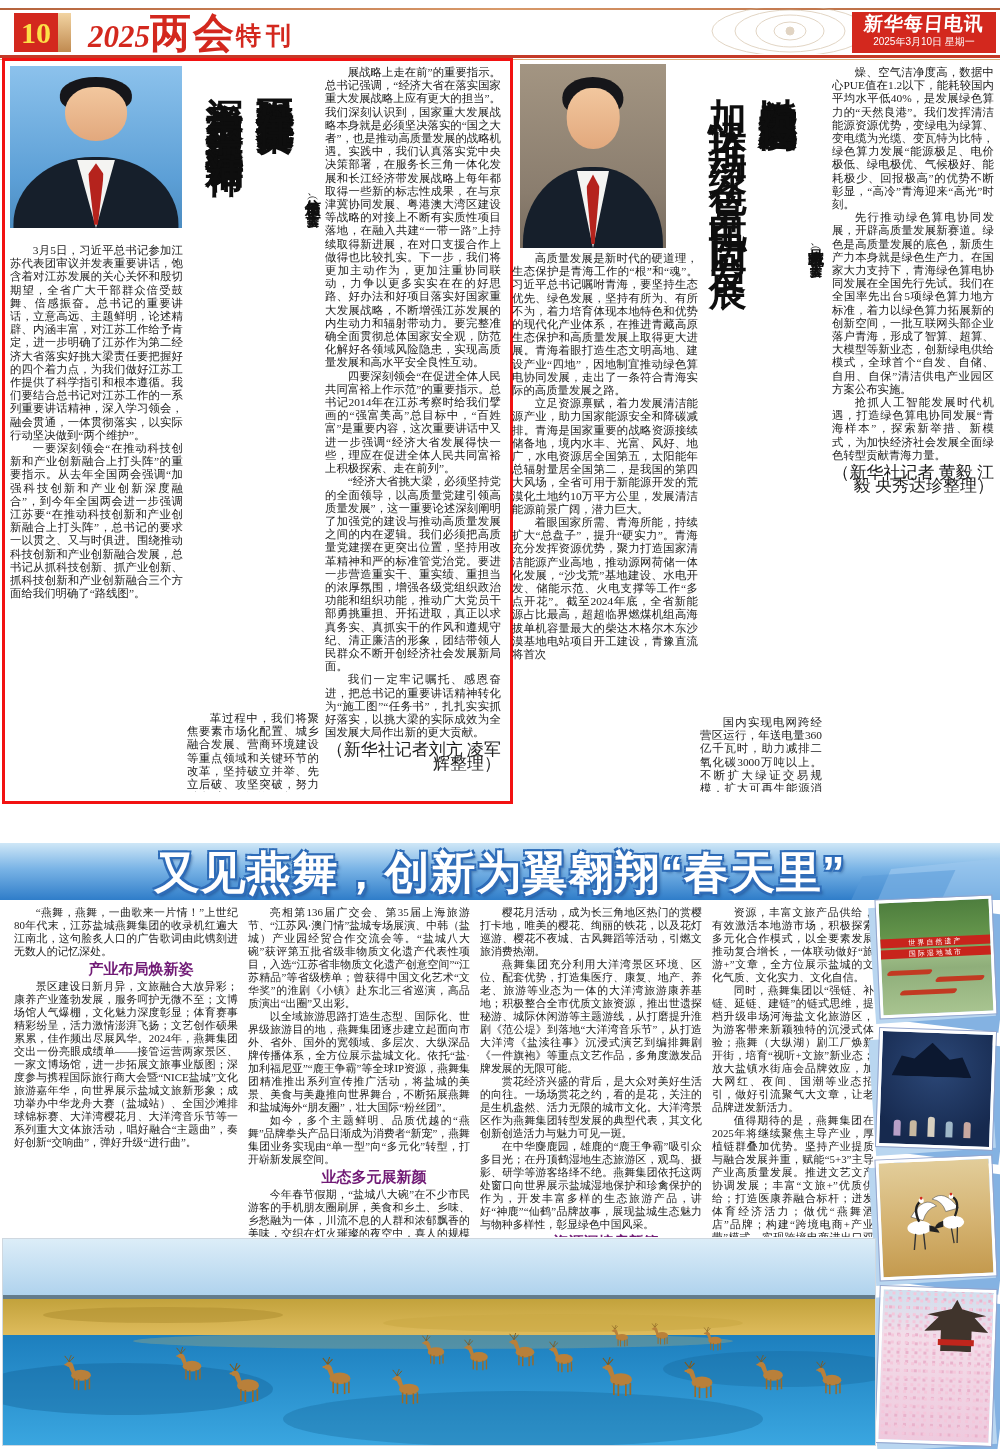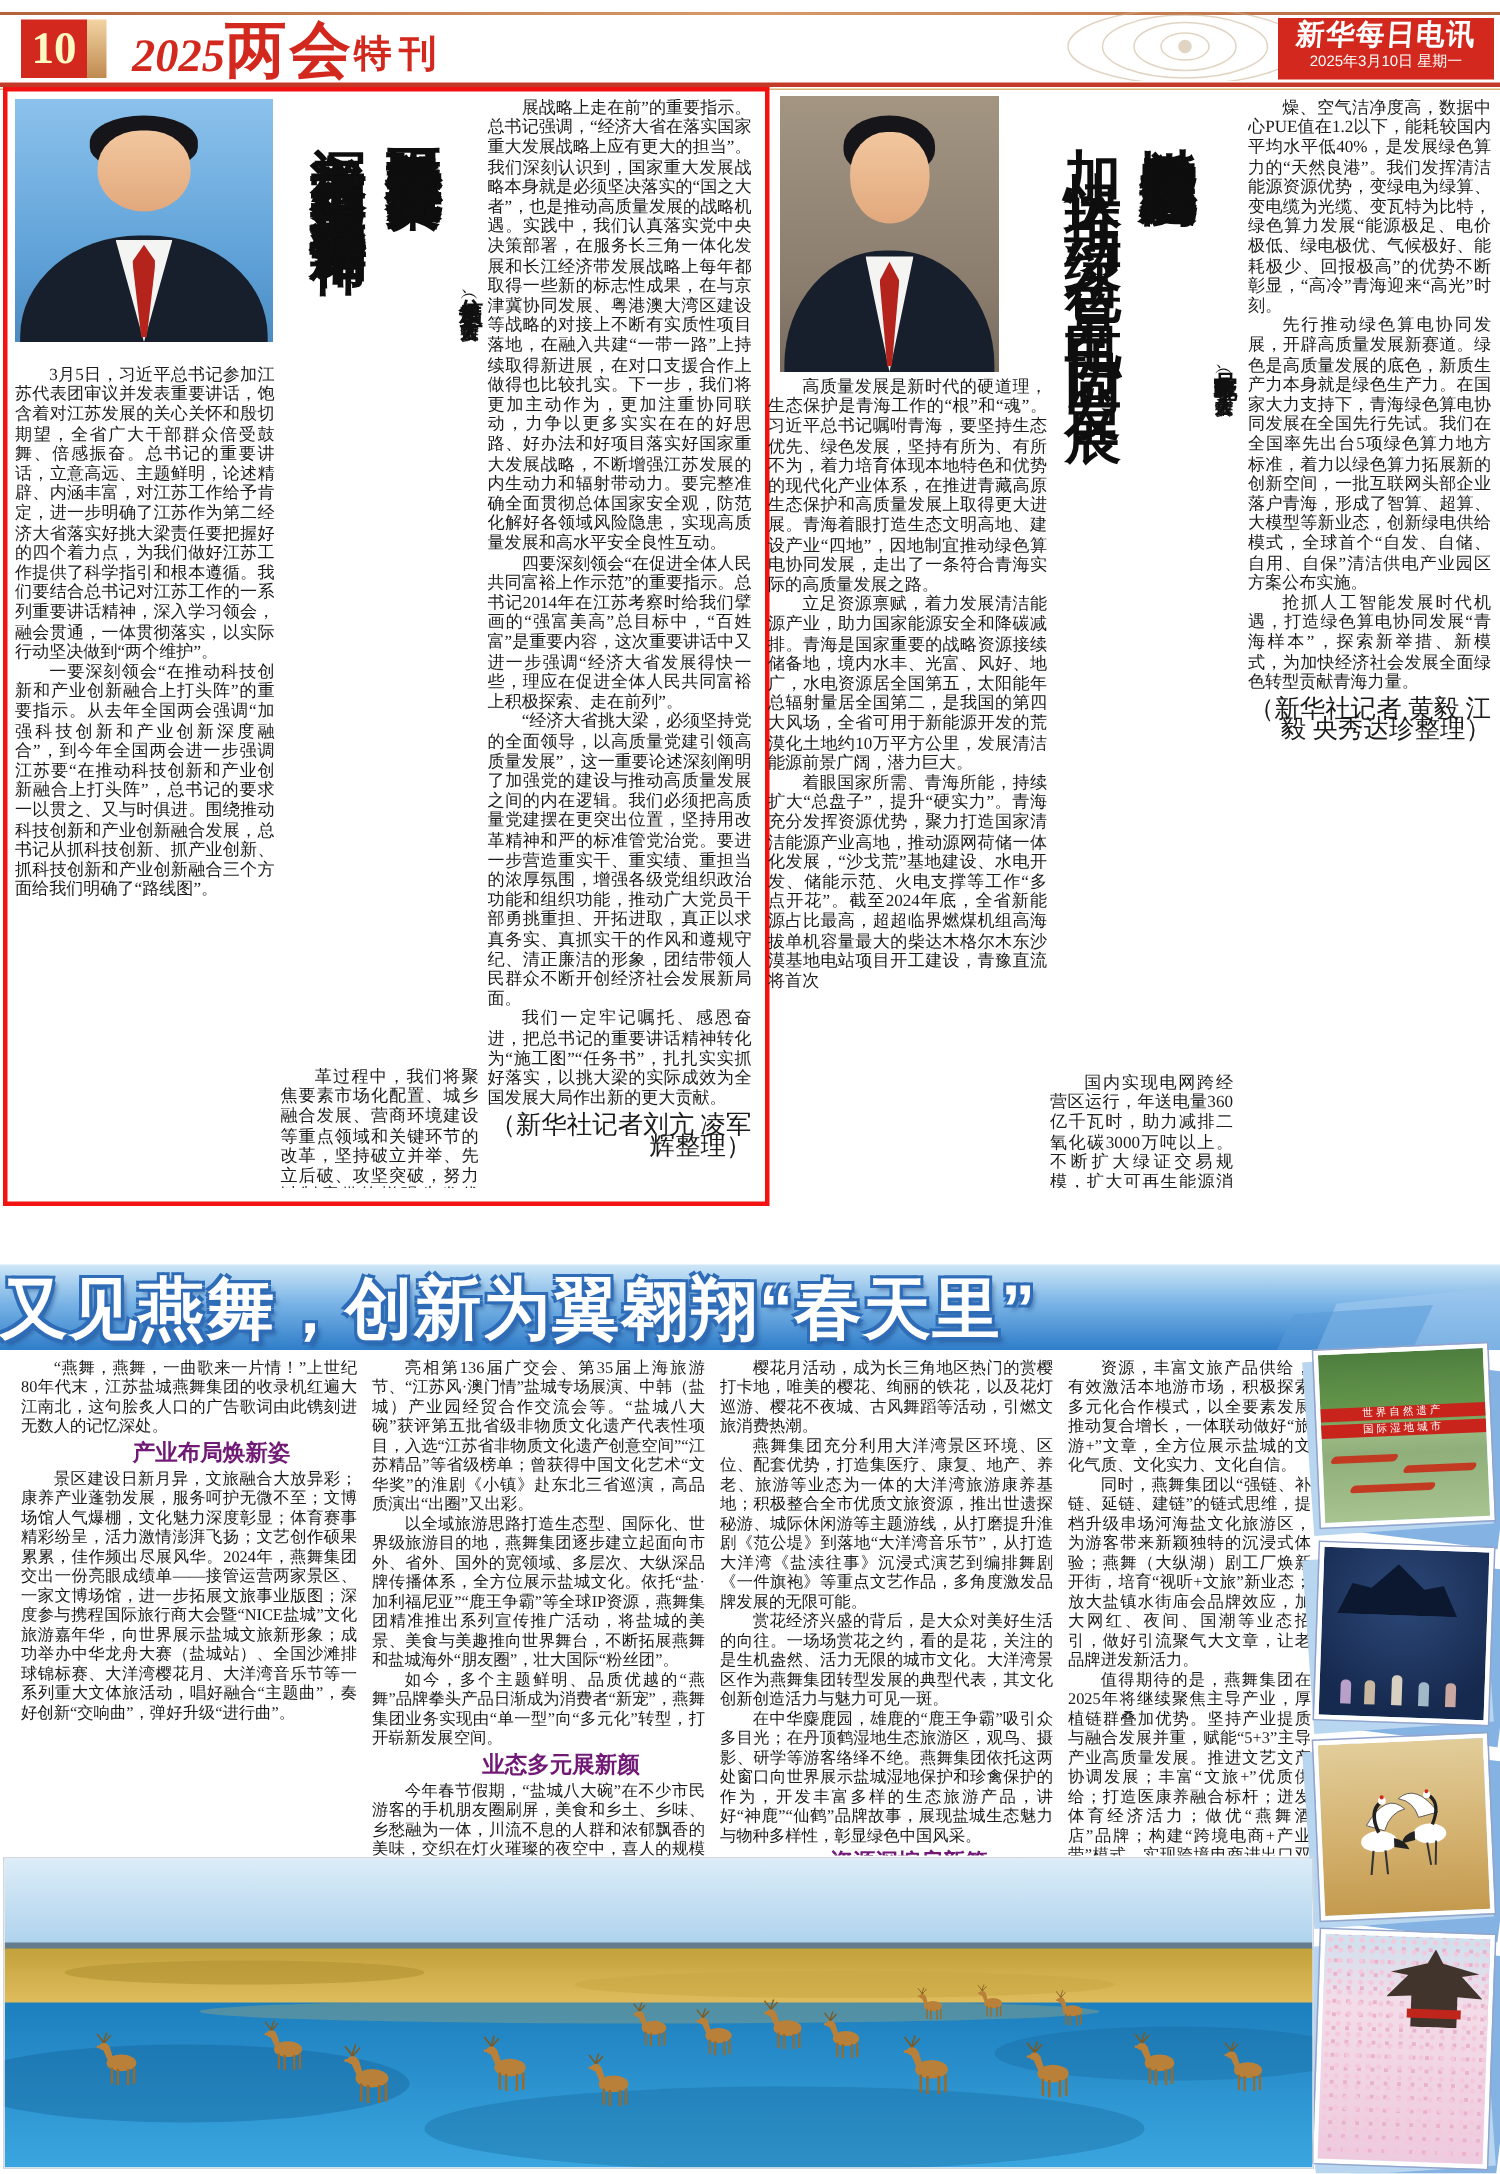--- a/index.html
+++ b/index.html
@@ -1,20 +1,20 @@
 <!DOCTYPE html>
 <html><head>
 <meta charset="utf-8">
 <style>
   html,body{margin:0;padding:0;background:#fff;}
   #page{position:relative;width:1000px;height:1449px;background:#fff;overflow:hidden;
         font-family:"Liberation Serif",serif;color:#1a1a1a;}
   
   .topline{position:absolute;left:0;top:8px;width:1000px;height:2px;background:linear-gradient(90deg,#b5623c,#d89a6a,#b5623c);}
-  .pageno{position:absolute;left:14px;top:13px;width:44px;height:39px;background:#d3281e;color:#fef9c3;
+  .pageno{position:absolute;left:14px;top:13px;width:44px;height:39px;background:#d3281e;color:#fde047;
           font:bold 30px/39px "Liberation Serif",serif;text-align:center;}
   .goldbar{position:absolute;left:58px;top:13px;width:13px;height:39px;background:linear-gradient(180deg,#f2d4a2,#c08a50);}
   .edtitle{position:absolute;left:88px;top:12px;height:42px;white-space:nowrap;color:#d3281e;}
   .edtitle .yr{font:bold italic 31px/42px "Liberation Serif",serif;}
   .edtitle .nm{font:bold 41px/42px "Liberation Serif",serif;letter-spacing:2px;}
   .edtitle .sf{font:bold 25px/42px "Liberation Sans",sans-serif;letter-spacing:5px;vertical-align:3px;}
   .ripple{position:absolute;left:660px;top:8px;width:210px;height:46px;opacity:.55;}
   .masthead{position:absolute;left:852px;top:12px;width:144px;height:41px;background:#d3281e;color:#fff;text-align:center;}
   .masthead .m1{font:bold 19px/23px "Liberation Serif",serif;letter-spacing:1px;transform:skewX(-4deg);}
   .masthead .m2{font:10px/14px "Liberation Sans",sans-serif;}
@@ -41,21 +41,21 @@
   .portrait .bgR{position:absolute;inset:0;background:linear-gradient(180deg,#a39582 0%,#8a7d6e 70%,#776b5e 100%);}
   .portrait .hair{position:absolute;left:50%;top:7%;width:42%;height:22%;transform:translateX(-50%);background:#16161a;border-radius:50% 50% 42% 42%;}
   .portrait .face{position:absolute;left:50%;top:13%;width:36%;height:33%;transform:translateX(-50%);background:linear-gradient(180deg,#f2c79e,#e2a87d);border-radius:46% 46% 50% 50%;}
   .portrait .body{position:absolute;left:50%;bottom:-2%;width:96%;height:46%;transform:translateX(-50%);background:#161f2b;border-radius:48% 48% 0 0/90% 90% 0 0;}
   .portrait .shirt{position:absolute;left:50%;bottom:0;width:22%;height:42%;transform:translateX(-50%);background:#f4f4f2;clip-path:polygon(50% 100%,0 0,100% 0);}
   .portrait .tie{position:absolute;left:50%;bottom:2%;width:9%;height:38%;transform:translateX(-50%);background:#b5231d;clip-path:polygon(50% 0,100% 18%,62% 100%,38% 100%,0 18%);}
   
   .banner{position:absolute;left:0;top:843px;width:1000px;height:57px;background:linear-gradient(180deg,#cfe7f7 0%,#7ab4e6 45%,#2f7dc9 100%);overflow:hidden;}
   .banner .deco1{position:absolute;right:-30px;top:18px;width:150px;height:70px;background:#9cc8ee;opacity:.7;transform:skewX(-28deg) rotate(-6deg);}
   .banner .deco2{position:absolute;right:60px;top:30px;width:90px;height:60px;background:#5a9ad8;opacity:.55;transform:skewX(-28deg) rotate(-4deg);}
-  .banner-title{position:absolute;left:0;right:0;top:2px;text-align:left;
+  .banner-title{position:absolute;left:0;right:0;top:2px;text-align:center;
       font:bold 45px/56px "Liberation Sans",sans-serif;letter-spacing:1px;color:#fff;
       text-shadow:2px 2px 0 #2e6cb8,-2px 2px 0 #2e6cb8,2px -2px 0 #2e6cb8,-2px -2px 0 #2e6cb8,3px 3px 3px rgba(20,60,120,.5);}
   .fcol{position:absolute;top:906px;height:331px;overflow:hidden;font-size:10.9px;line-height:13px;text-align:justify;}
   .fcol p{margin:0;text-indent:2em;}
   .fsub{font:bold 15px/22px "Liberation Sans",sans-serif;text-align:center;text-indent:0;margin:7px 0 6px 0;color:#701a75;}
   
   .snap{position:absolute;left:878px;width:120px;}
   .snap .back{position:absolute;left:8px;top:10px;right:-8px;bottom:-10px;background:#84b2e2;transform:rotate(7deg);}
   .snap .back2{position:absolute;left:-6px;top:6px;right:6px;bottom:-4px;background:#b9d6f0;transform:rotate(-4deg);}
   .snap .img{position:relative;width:110px;border:3px solid #fff;outline:1px solid #93a4cc;overflow:hidden;}

